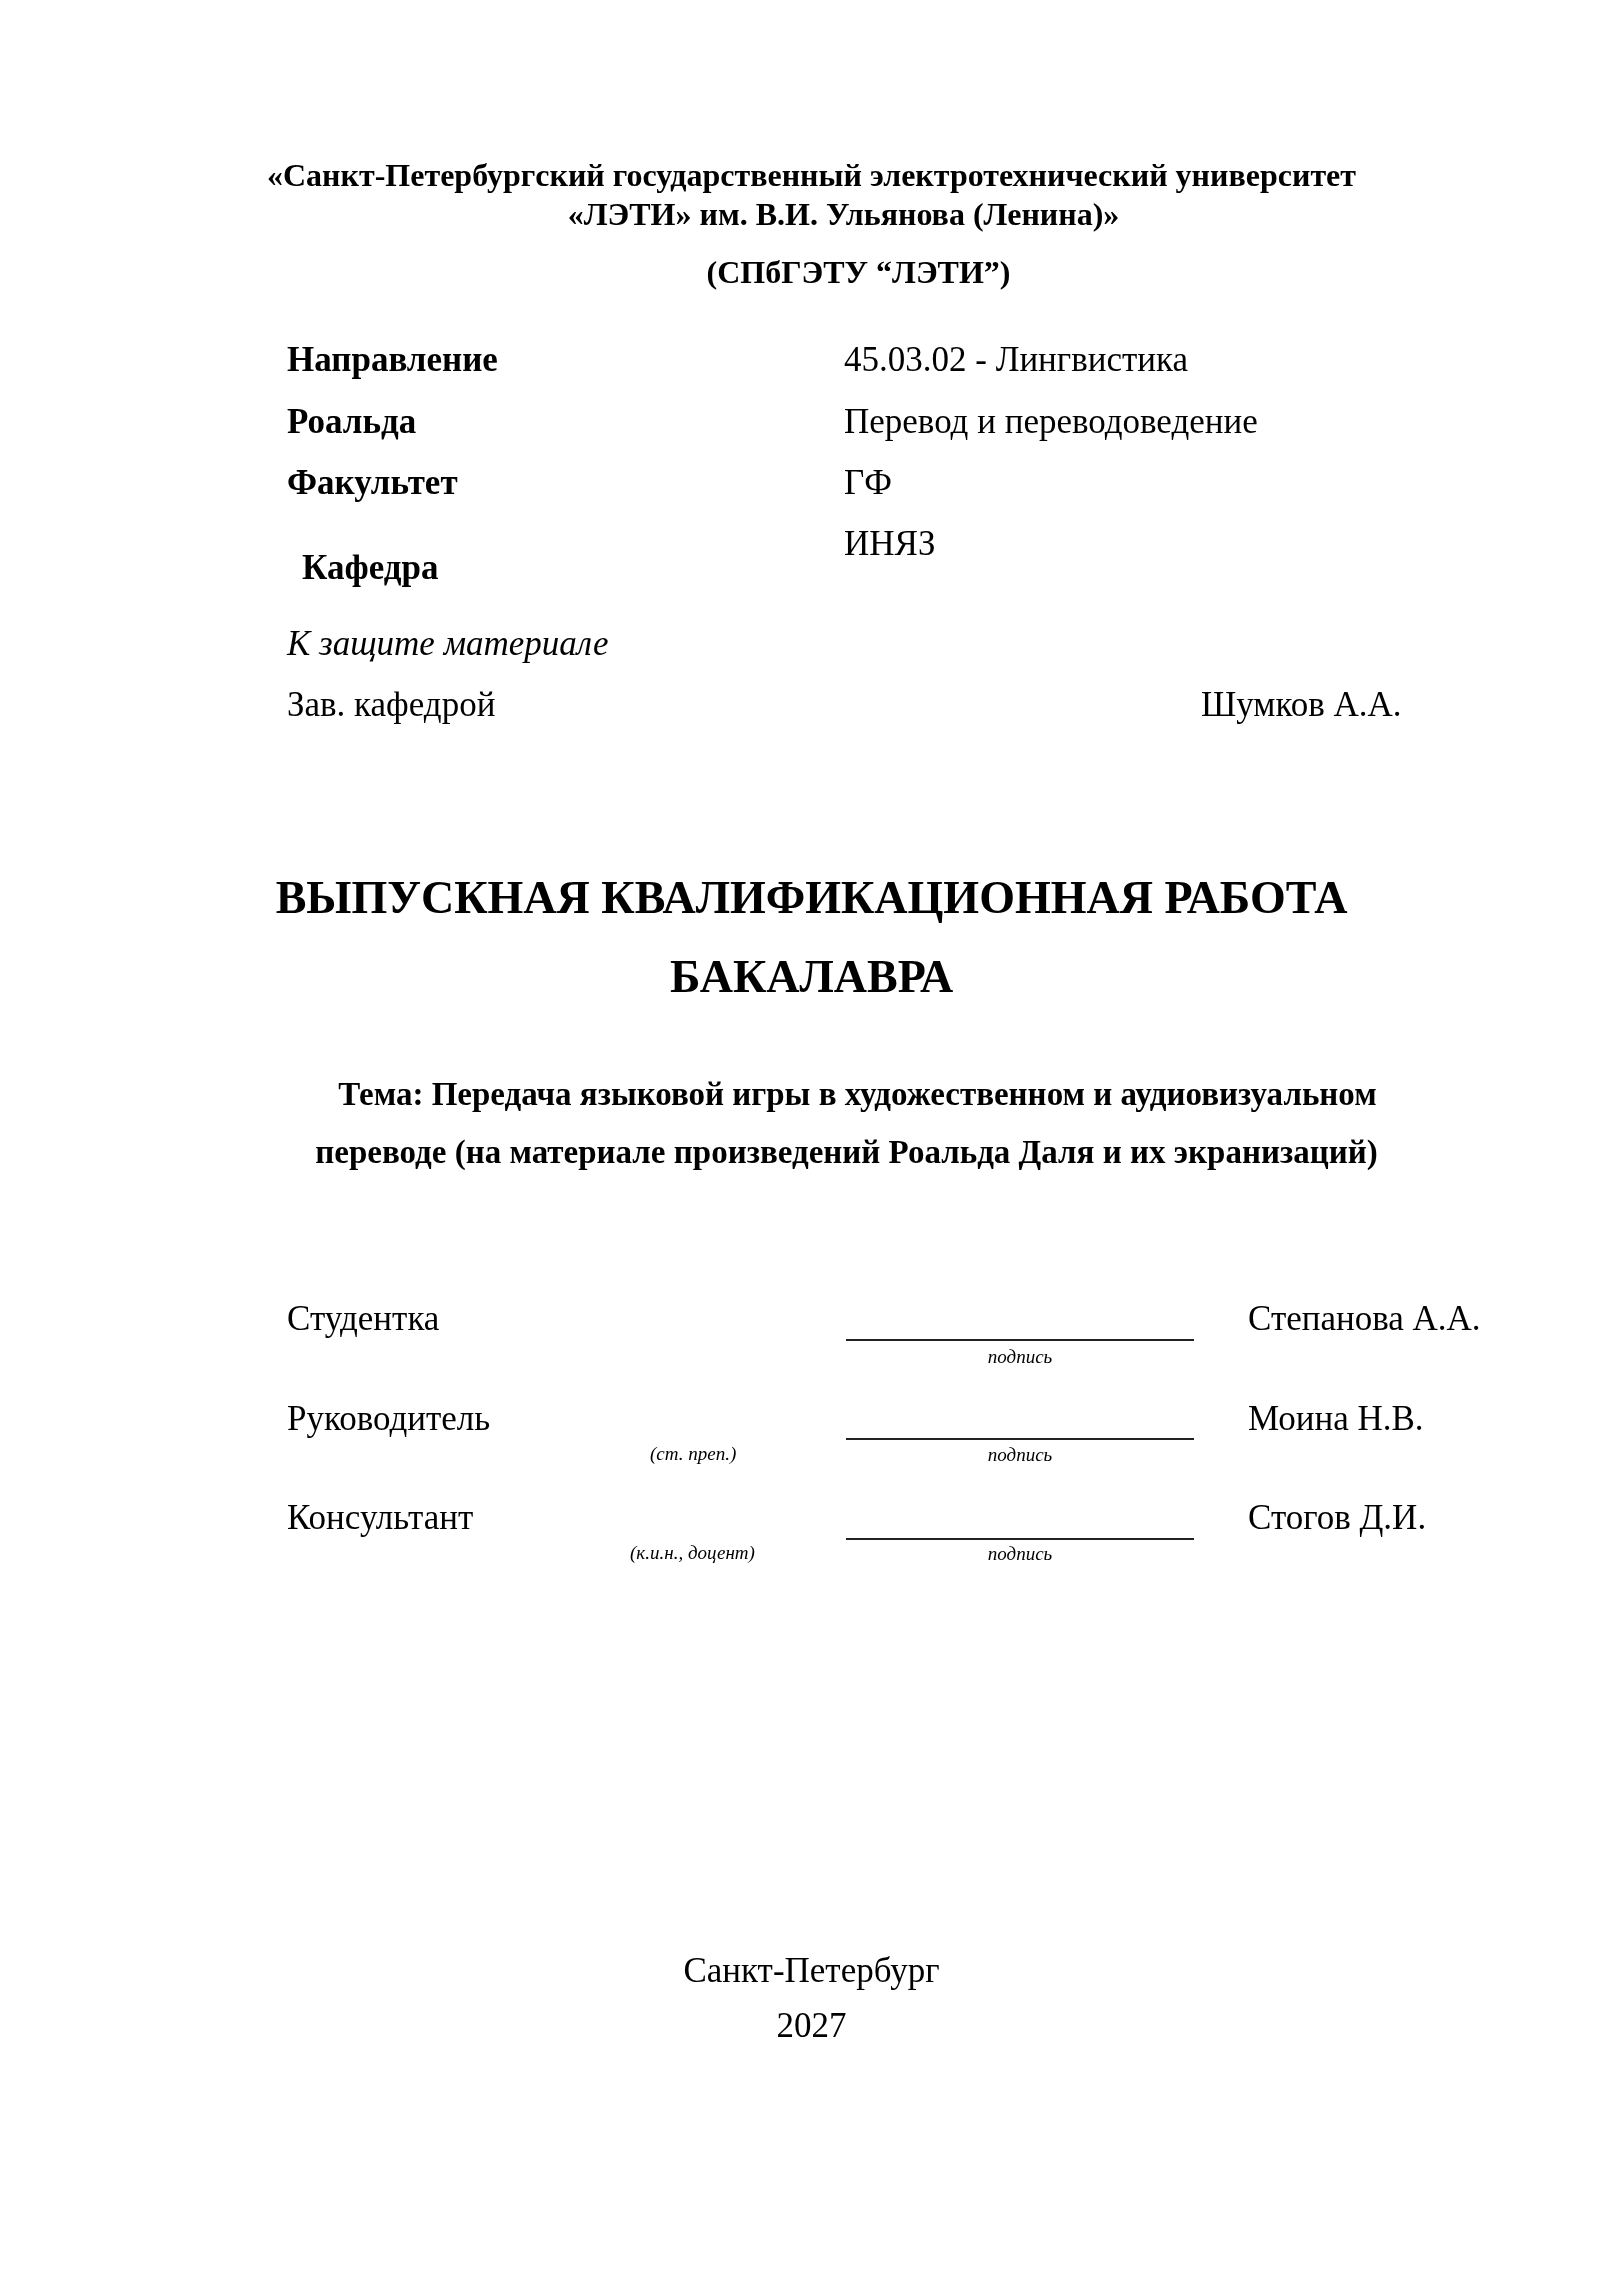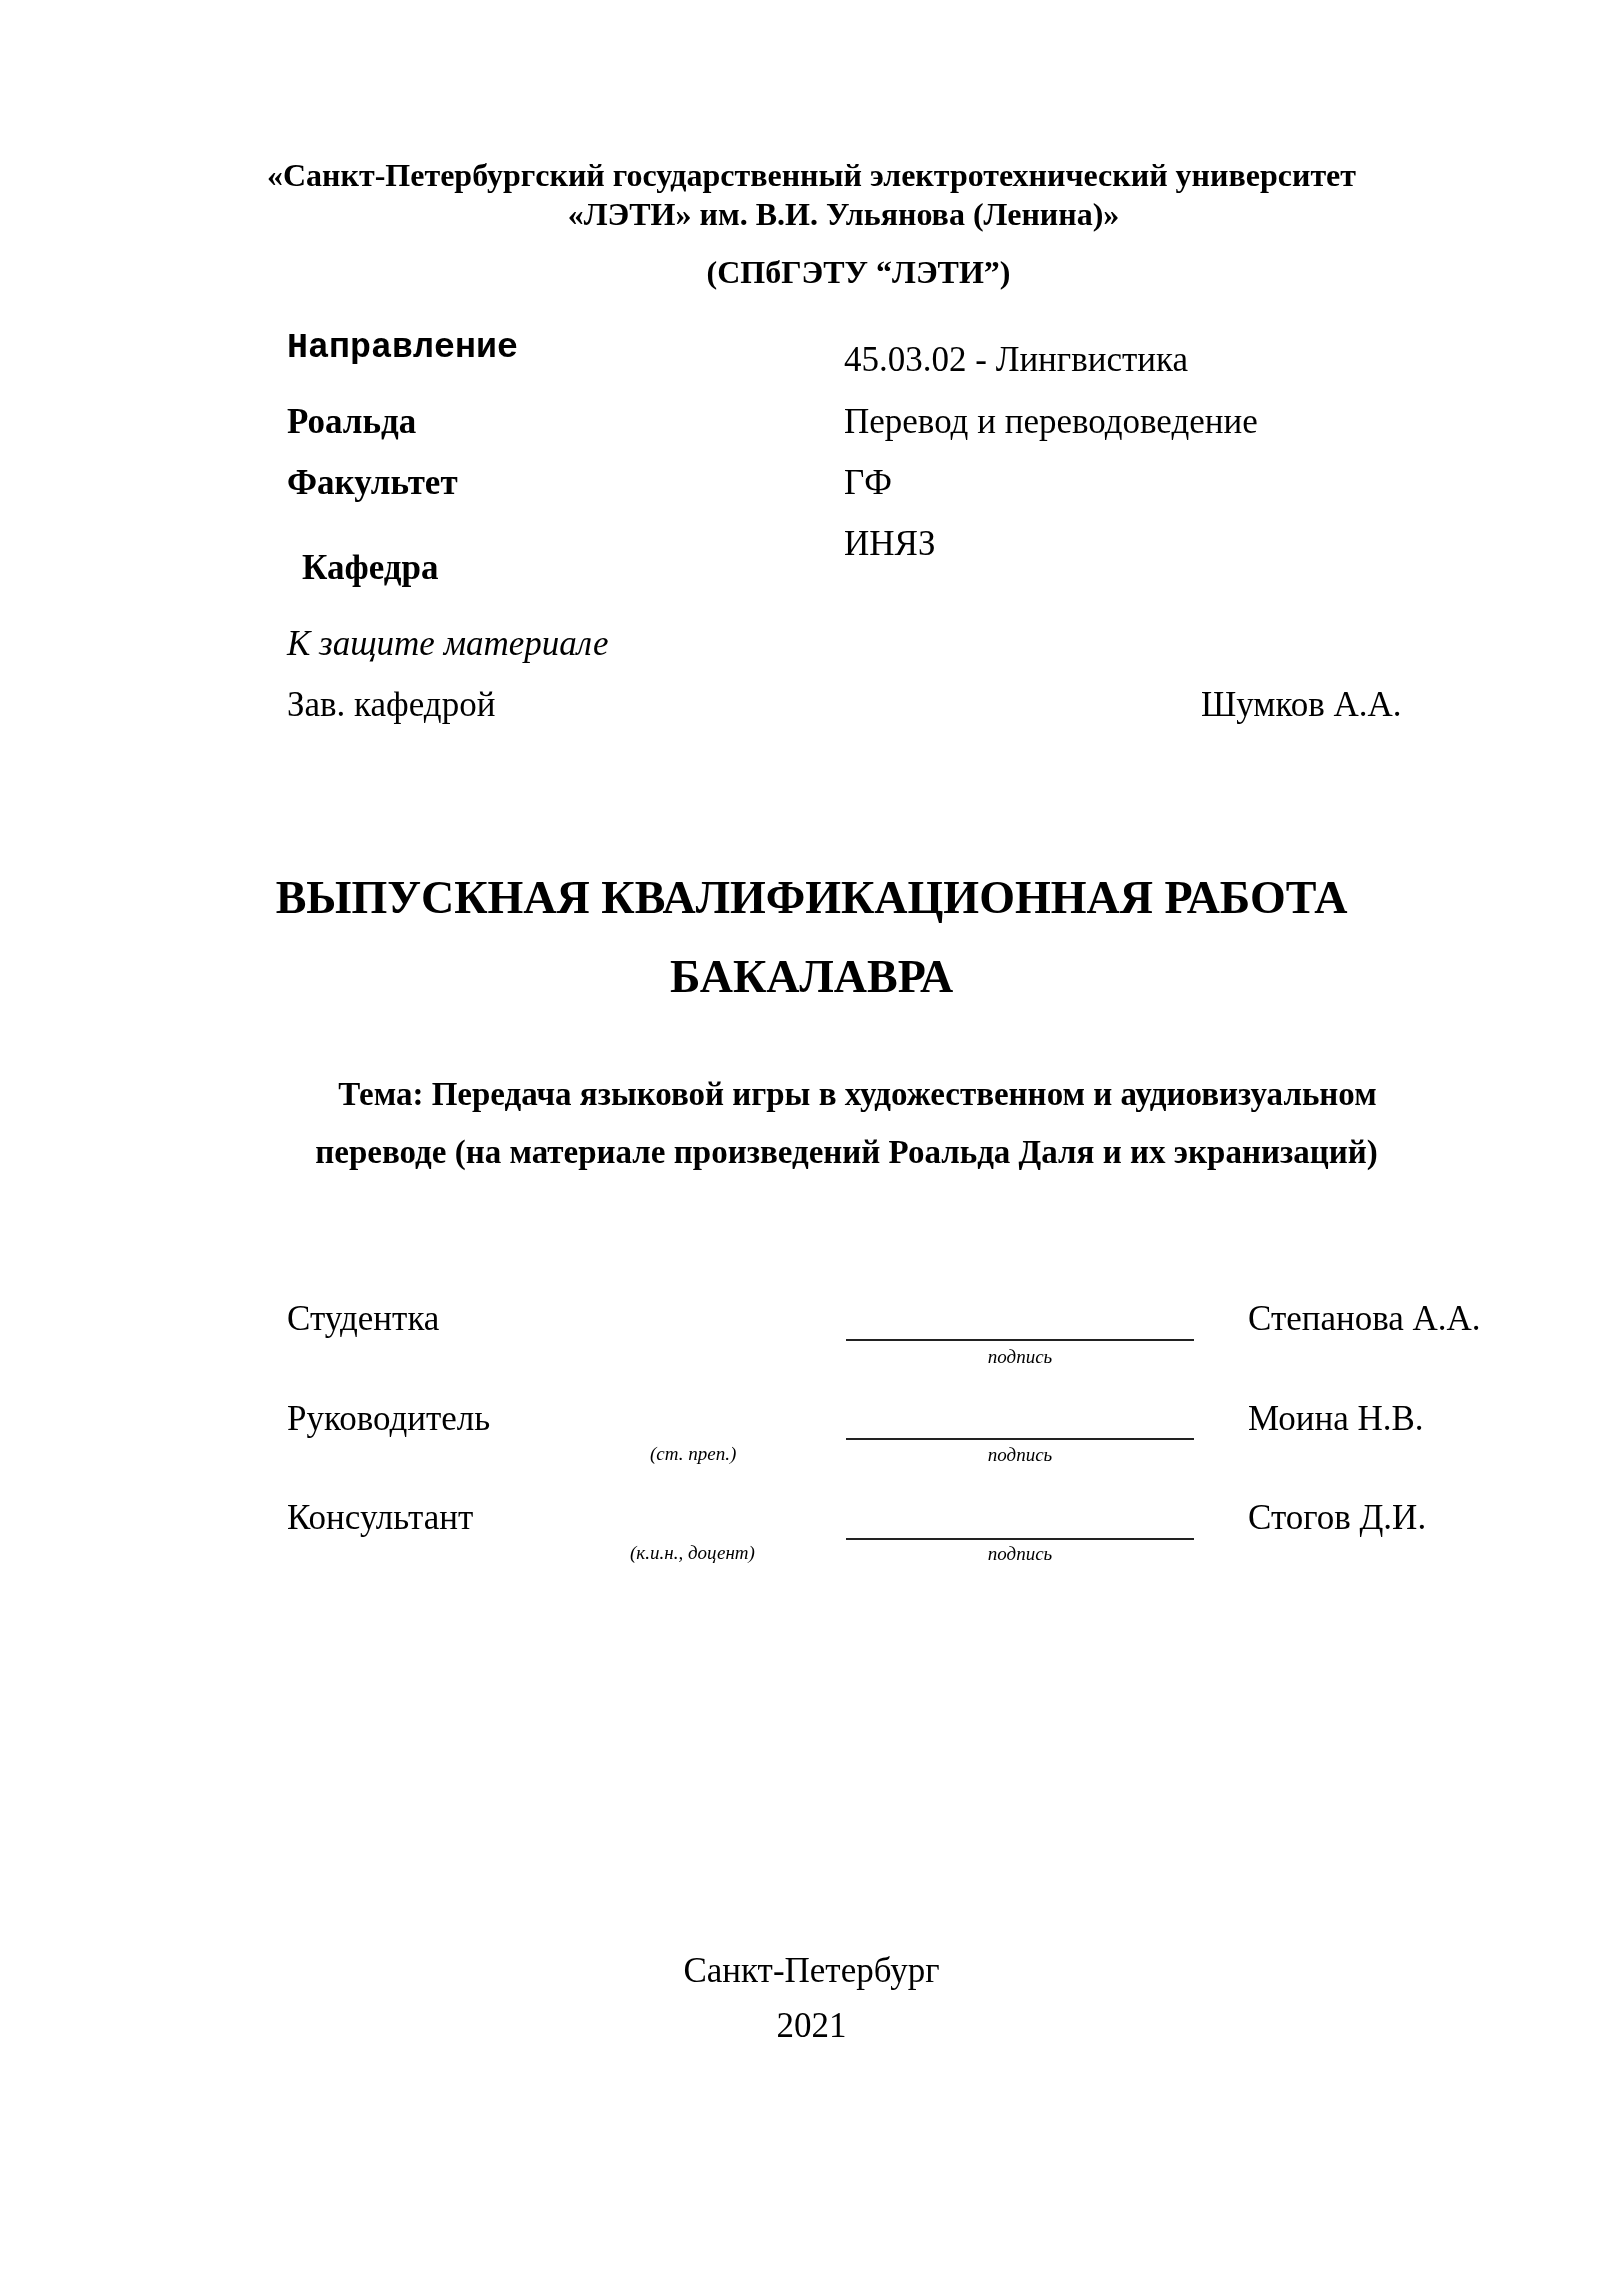--- a/index.html
+++ b/index.html
@@ -23,21 +23,21 @@
 </style>
 </head>
 <body>
 
 <div>
 
   <div class="abs center univ" style="top:157px;">«Санкт-Петербургский государственный электротехнический университет</div>
   <div class="abs center univ" style="top:196px;margin-left:32px;">«ЛЭТИ» им. В.И. Ульянова (Ленина)»</div>
   <div class="abs center univ" style="top:254px;padding-left:47px;">(СПбГЭТУ “ЛЭТИ”)</div>
 
-  <div class="abs info-label" style="top:328px;font-family:Liberation Mono, monospace;">Направление</div>
+  <div class="abs info-label" style="top:340px;">Направление</div>
   <div class="abs info-value" style="top:340px;">45.03.02 - Лингвистика</div>
 
   <div class="abs info-label" style="top:402px;">Роальда</div>
   <div class="abs info-value" style="top:402px;">Перевод и переводоведение</div>
 
   <div class="abs info-label" style="top:463px;">Факультет</div>
   <div class="abs info-value" style="top:463px;">ГФ</div>
 
   <div class="abs info-label" style="top:548px;margin-left:15px;">Кафедра</div>
   <div class="abs info-value" style="top:524px;">ИНЯЗ</div>
@@ -69,15 +69,15 @@
 
   <div>
     <div class="abs sig-role" style="top:1498px;">Консультант</div>
     <div class="sig-rank" style="left:630px; top:1542px;">(к.и.н., доцент)</div>
     <div class="sig-line" style="top:1538px;"></div>
     <div class="sig-caption" style="top:1543px;">подпись</div>
     <div class="abs sig-name" style="top:1498px;">Стогов Д.И.</div>
   </div>
 
   <div class="abs center footer" style="top:1951px;">Санкт-Петербург</div>
-  <div class="abs center footer" style="top:2006px;">2021</div>
+  <div class="abs center footer" style="top:2006px;">2027</div>
 </div>
 
 
 </body></html>

